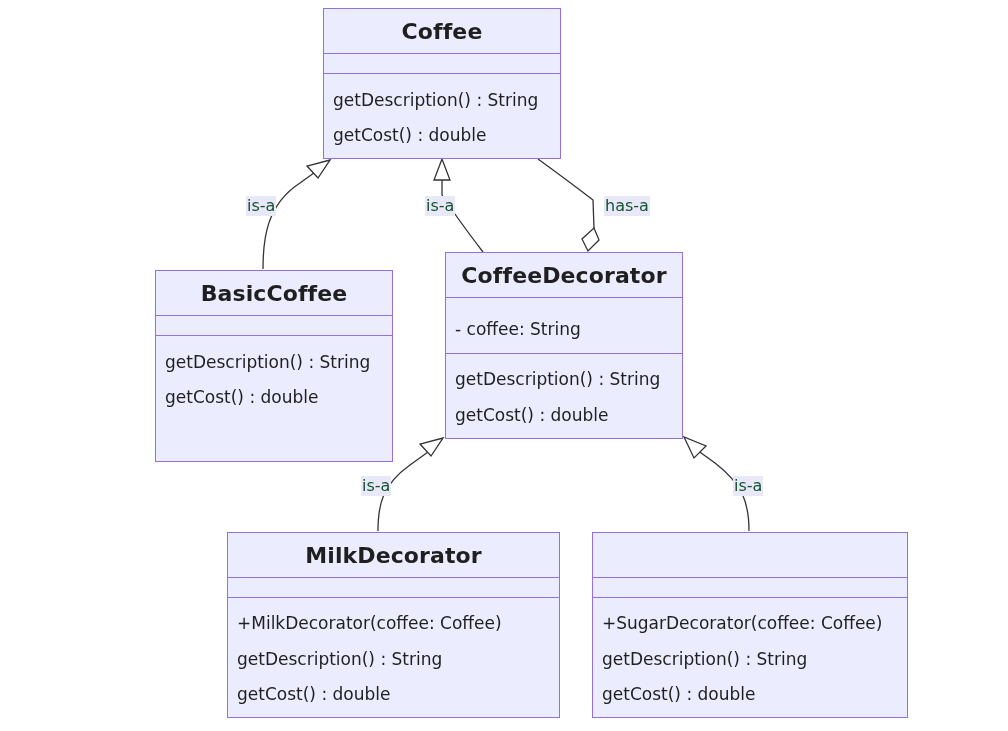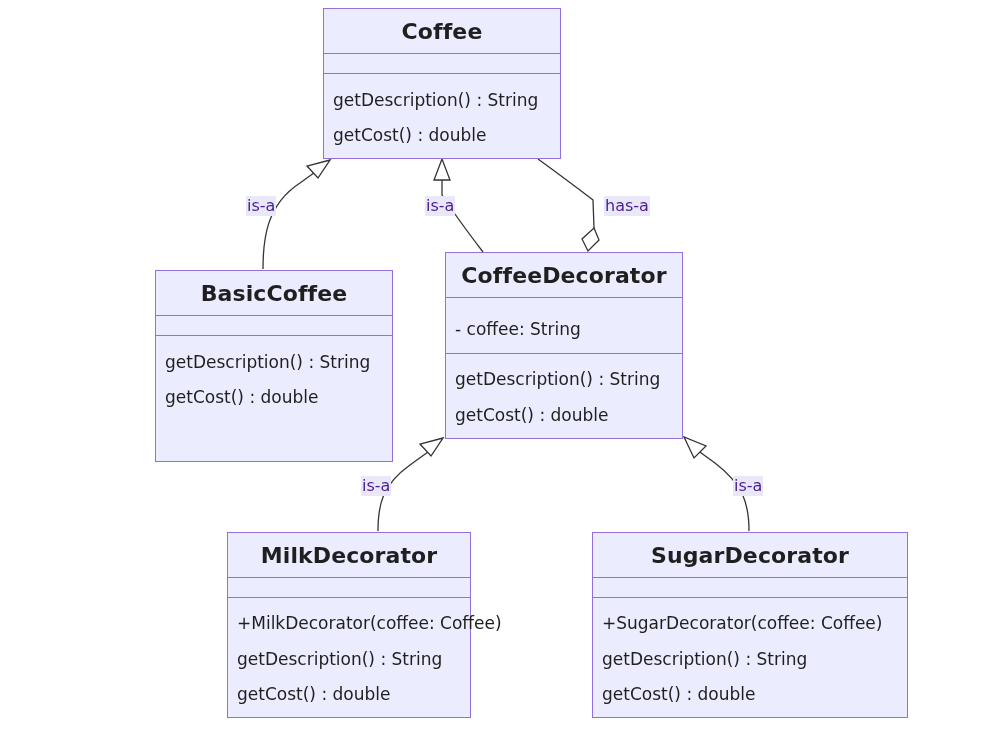--- a/index.html
+++ b/index.html
@@ -9,21 +9,21 @@
     .cls { position: absolute; box-sizing: border-box; background: #ececff;
            border: 1.5px solid #9370db; }
     .cls .title { position: absolute; left: 0; right: 0; top: 0; height: 45px;
                   display: flex; align-items: center; justify-content: center;
                   font-weight: bold; font-size: 22px; letter-spacing: 0.1px; }
     .cls .div { position: absolute; left: 0; right: 0; height: 0;
                 border-top: 1.5px solid #9370db; }
     .cls .member { position: absolute; left: 9px; font-size: 17px; white-space: nowrap;
                    line-height: 20px; }
     .edge-label { position: absolute; background: #e8e8f8; font-size: 16px;
-                  line-height: 20px; padding: 0 1px; white-space: nowrap; color: #4c1d95; }
+                  line-height: 20px; padding: 0 1px; white-space: nowrap; color: #14532d; }
   </style>
 </head>
 <body>
 
 <svg id="edges" xmlns="http://www.w3.org/2000/svg">
 
   <g fill="none" stroke="#333" stroke-width="1.3">
     <path d="M263,269 C263,240 266,205 300,183 L318,170"></path>
     <polygon fill="#fff" points="330,160 307,166 318,178"></polygon>
   </g>
@@ -73,29 +73,28 @@
 
 <div class="cls" style="left:445px;top:252px;width:238px;height:187px;">
   <div class="title">CoffeeDecorator</div>
   <div class="div" style="top:44px;"></div>
   <div class="member" style="top:66px;">- coffee: String</div>
   <div class="div" style="top:100px;"></div>
   <div class="member" style="top:116px;">getDescription() : String</div>
   <div class="member" style="top:152px;">getCost() : double</div>
 </div>
 
-<div class="cls" style="left:227px;top:532px;width:244px;height:186px;padding-left:14px;">
+<div class="cls" style="left:227px;top:532px;width:333px;height:186px;padding-left:14px;">
   <div class="title">MilkDecorator</div>
   <div class="div" style="top:44px;"></div>
   <div class="div" style="top:64px;"></div>
   <div class="member" style="top:80px;">+MilkDecorator(coffee: Coffee)</div>
   <div class="member" style="top:116px;">getDescription() : String</div>
   <div class="member" style="top:151px;">getCost() : double</div>
 </div>
 
 <div class="cls" style="left:592px;top:532px;width:316px;height:186px;">
-  <div class="title">SugarDecorator</div>
   <div class="div" style="top:44px;"></div>
   <div class="div" style="top:64px;"></div>
   <div class="member" style="top:80px;">+SugarDecorator(coffee: Coffee)</div>
   <div class="member" style="top:116px;">getDescription() : String</div>
   <div class="member" style="top:151px;">getCost() : double</div>
 </div>
 
 </body></html>

